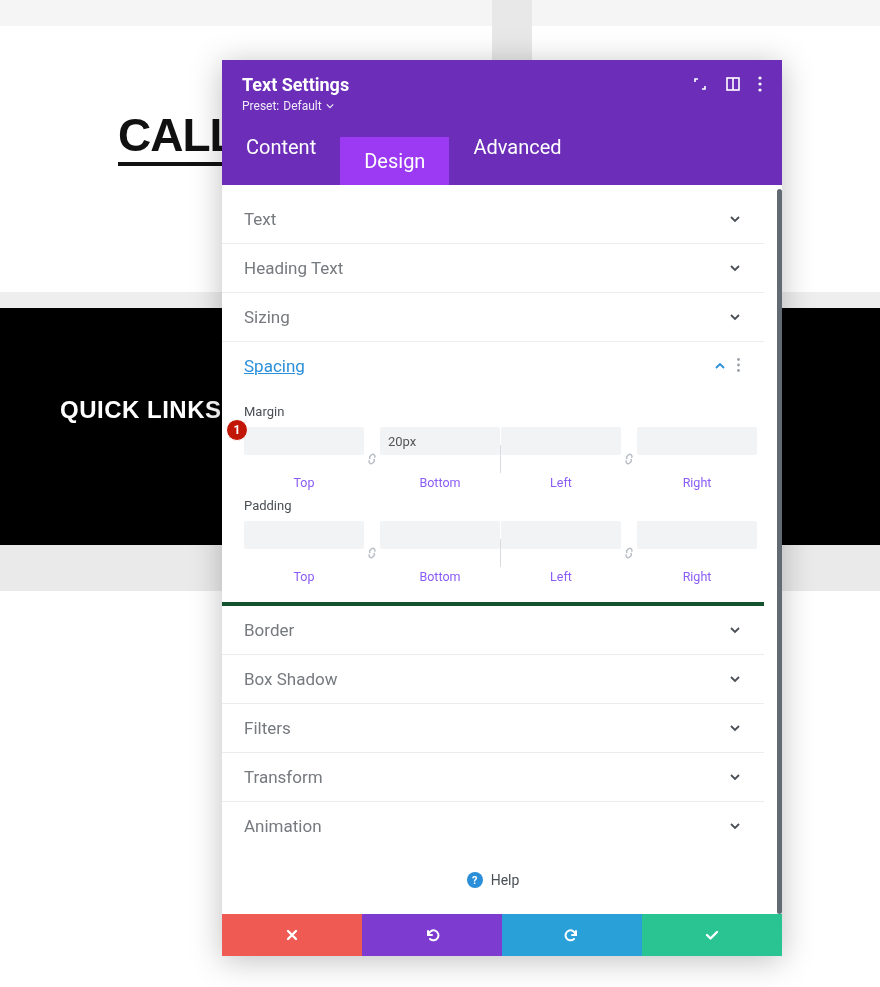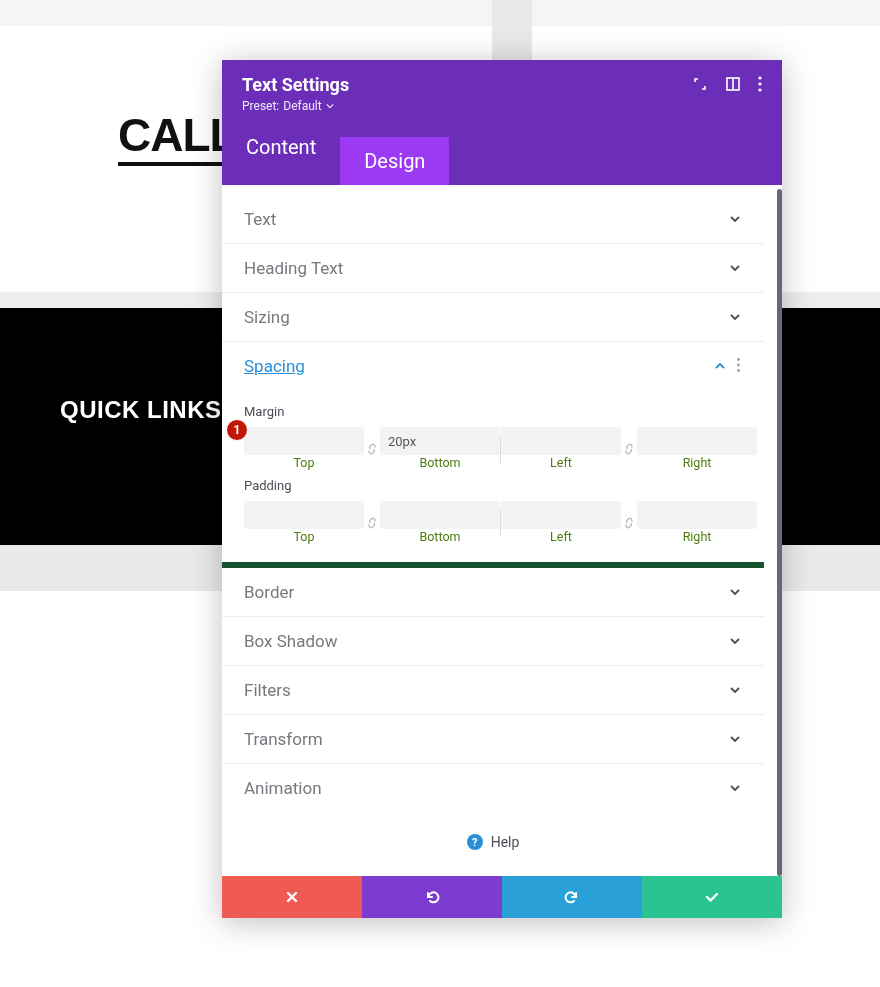--- a/index.html
+++ b/index.html
@@ -32,26 +32,26 @@
   .opt-row { border-bottom: 1px solid #ececef; display: flex; align-items: center; justify-content: space-between; padding: 14px 22px; cursor: pointer; }
   .opt-row.first { border-top: none; padding-top: 24px; }
   .opt-label { color: #76797e; font-size: 17px; }
   .opt-row.open .opt-label { color: #2a8fd8; text-decoration: underline; }
   .chev { width: 14px; height: 14px; display:inline-flex; align-items:center; justify-content:center; }
   .chev svg { stroke:#4a4f56; }
   .opt-row.open .chev svg { stroke:#2a8fd8; }
   .row-extra { display:flex; align-items:center; gap:8px; }
   .dots-v { color:#9aa0a7; cursor:pointer; padding:0 2px;}
 
-  .spacing-body { padding: 6px 22px 18px; border-bottom: 6px solid #14532d; }
+  .spacing-body { padding: 6px 22px 18px; border-bottom: 4px solid #14532d; }
   .sub-label { font-size: 13px; color: #4a4f56; margin: 8px 0 8px; }
   .quad { display:flex; align-items:center; gap: 0; }
   .col { display:flex; flex-direction:column; align-items:center; }
   .inp { width: 120px; height: 28px; background:#f1f3f5; border:none; border-radius:2px; padding: 0 8px; font-size: 13px; color:#555; }
-  .col-lab { font-size: 12.5px; color:#4d7c0f; margin-top: 0; }
+  .col-lab { font-size: 12.5px; color:#8b5cf6; margin-top: 20px; }
   .link { width: 16px; color:#b7bdc4; padding:0 2px; display:flex; justify-content:center; cursor:pointer;}
   .midgap { width: 22px; display:flex; justify-content:center; }
   .midgap div { width:1px; height:28px; background:#d9dbe0; }
   .badge-1 { position:absolute; left: 226px; top: 419px; width:22px; height:22px; border-radius:50%; background:#c21707; color:#fff; font-weight:700; font-size:12px; display:flex; align-items:center; justify-content:center; z-index:50; border:1px solid #fff;}
 
   .help { display:flex; align-items:center; justify-content:center; gap:8px; padding: 22px 0 26px; font-size: 14px; color:#4a4f56; }
   .help-ico { width:16px; height:16px; border-radius:50%; background:#2a8fd8; color:#fff; display:flex; align-items:center; justify-content:center; font-weight:700; font-size:11px; }
 
   .footer { display:flex; height: 42px; }
   .fbtn { flex:1; display:flex; align-items:center; justify-content:center; color:#fff; cursor:pointer; }
@@ -104,20 +104,21 @@
             <circle cx="2" cy="8" r="1.6"></circle>
             <circle cx="2" cy="14" r="1.6"></circle>
           </svg>
         </span>
     </div>
   </div>
 
   <div class="tabs">
     <div class="tab">Content</div>
     <div class="tab active">Design</div>
+    <div class="tab">Advanced</div>
   </div>
 
   <div class="panel-wrap">
     <div class="panel">
 
       <div class="opt-row first">
         <span class="opt-label">Text</span>
         <span class="chev">
             <svg width="12" height="12" viewBox="0 0 12 12" fill="none" stroke-width="1.8">
               <path d="M2 4l4 4 4-4"></path>

